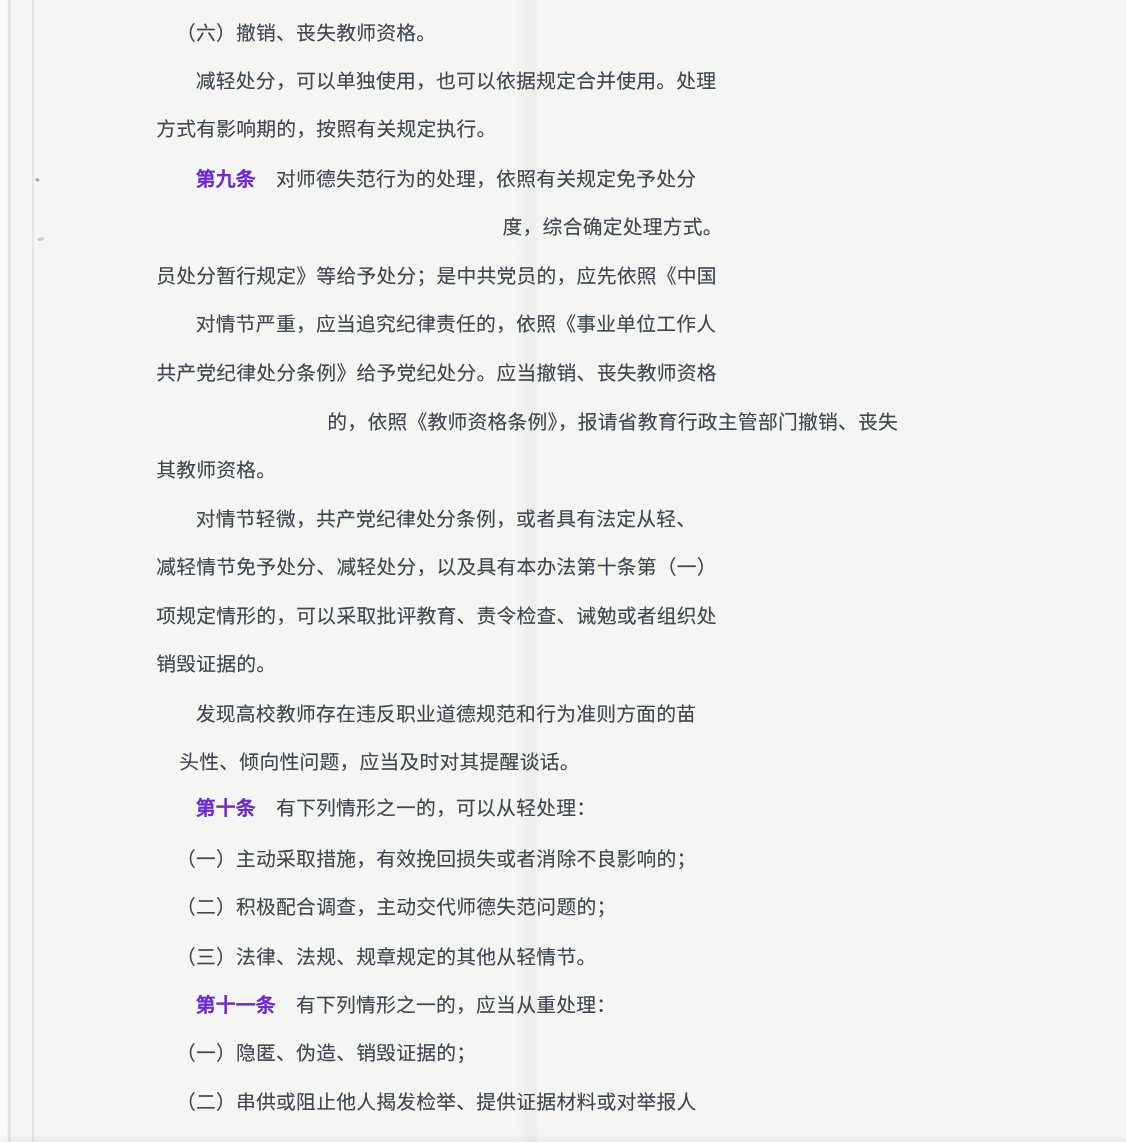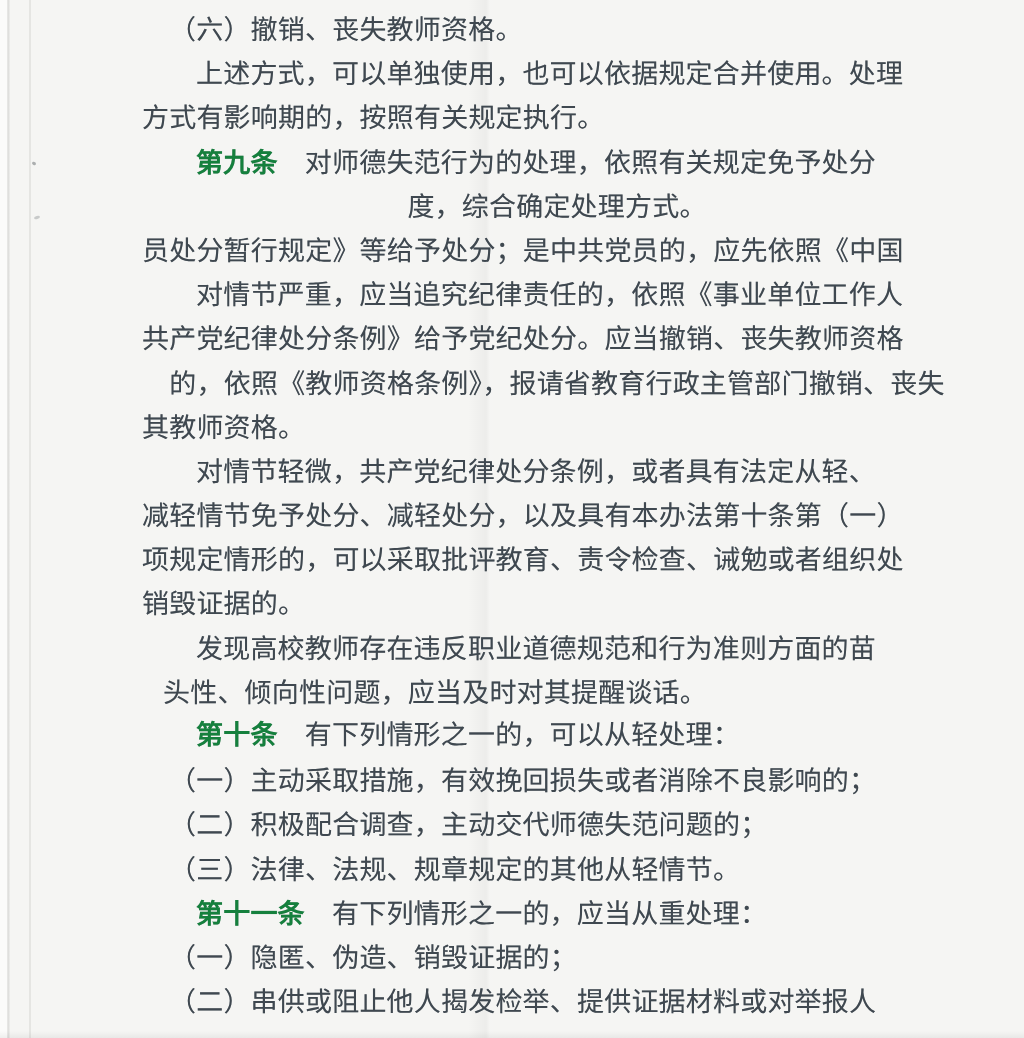--- a/index.html
+++ b/index.html
@@ -57,49 +57,49 @@
   }
   .speck.s1 { left: 32px; top: 162px; transform: rotate(20deg); }
   .speck.s2 { left: 34px; top: 216px; width: 6px; height: 3px; transform: rotate(-15deg); opacity: .6; }
 
   
   .page-text {
     position: absolute;
     left: 142px;
     top: 8px;
     width: 830px;
-    font-size: 27px;
+    font-size: 18px;
     line-height: 44.2px;
     letter-spacing: 0.2px;
     color: #3f4850;
     text-shadow: 0 0 0.4px rgba(63,72,80,0.4);
   }
   .line {
     white-space: nowrap;
     height: 44.2px;
   }
   .line b {
     font-weight: bold;
-    color: #15803d;
+    color: #6d28d9;
   }
 </style>
 </head>
 <body style="background: rgb(245, 245, 243);">
 
 <div class="edge-strip"></div>
 <div class="edge-line"></div>
 <div class="crease-left"></div>
 <div class="crease-mid"></div>
 <div class="bottom-shadow"></div>
 <div class="speck s1"></div>
 <div class="speck s2"></div>
 
 <div class="page-text" style="color: rgb(63, 72, 80);">
     <div class="line" style="text-indent: 1em;"><b></b><span>（六）撤销、丧失教师资格。</span></div>
-    <div class="line" style="text-indent: 2em;"><b></b><span>上述方式，可以单独使用，也可以依据规定合并使用。处理</span></div>
+    <div class="line" style="text-indent: 2em;"><b></b><span>减轻处分，可以单独使用，也可以依据规定合并使用。处理</span></div>
     <div class="line" style="text-indent: 0em;"><b></b><span>方式有影响期的，按照有关规定执行。</span></div>
     <div class="line" style="text-indent: 2em;"><b>第九条</b><span>　对师德失范行为的处理，依照有关规定免予处分</span></div>
     <div class="line" style="text-indent: 0em; text-align: center;"><b></b><span>度，综合确定处理方式。</span></div>
     <div class="line" style="text-indent: 0em;"><b></b><span>员处分暂行规定》等给予处分；是中共党员的，应先依照《中国</span></div>
     <div class="line" style="text-indent: 2em;"><b></b><span>对情节严重，应当追究纪律责任的，依照《事业单位工作人</span></div>
     <div class="line" style="text-indent: 0em;"><b></b><span>共产党纪律处分条例》给予党纪处分。应当撤销、丧失教师资格</span></div>
     <div class="line" style="text-indent: 0em; text-align: center;"><b></b><span>的，依照《教师资格条例》，报请省教育行政主管部门撤销、丧失</span></div>
     <div class="line" style="text-indent: 0em;"><b></b><span>其教师资格。</span></div>
     <div class="line" style="text-indent: 2em;"><b></b><span>对情节轻微，共产党纪律处分条例，或者具有法定从轻、</span></div>
     <div class="line" style="text-indent: 0em;"><b></b><span>减轻情节免予处分、减轻处分，以及具有本办法第十条第（一）</span></div>

